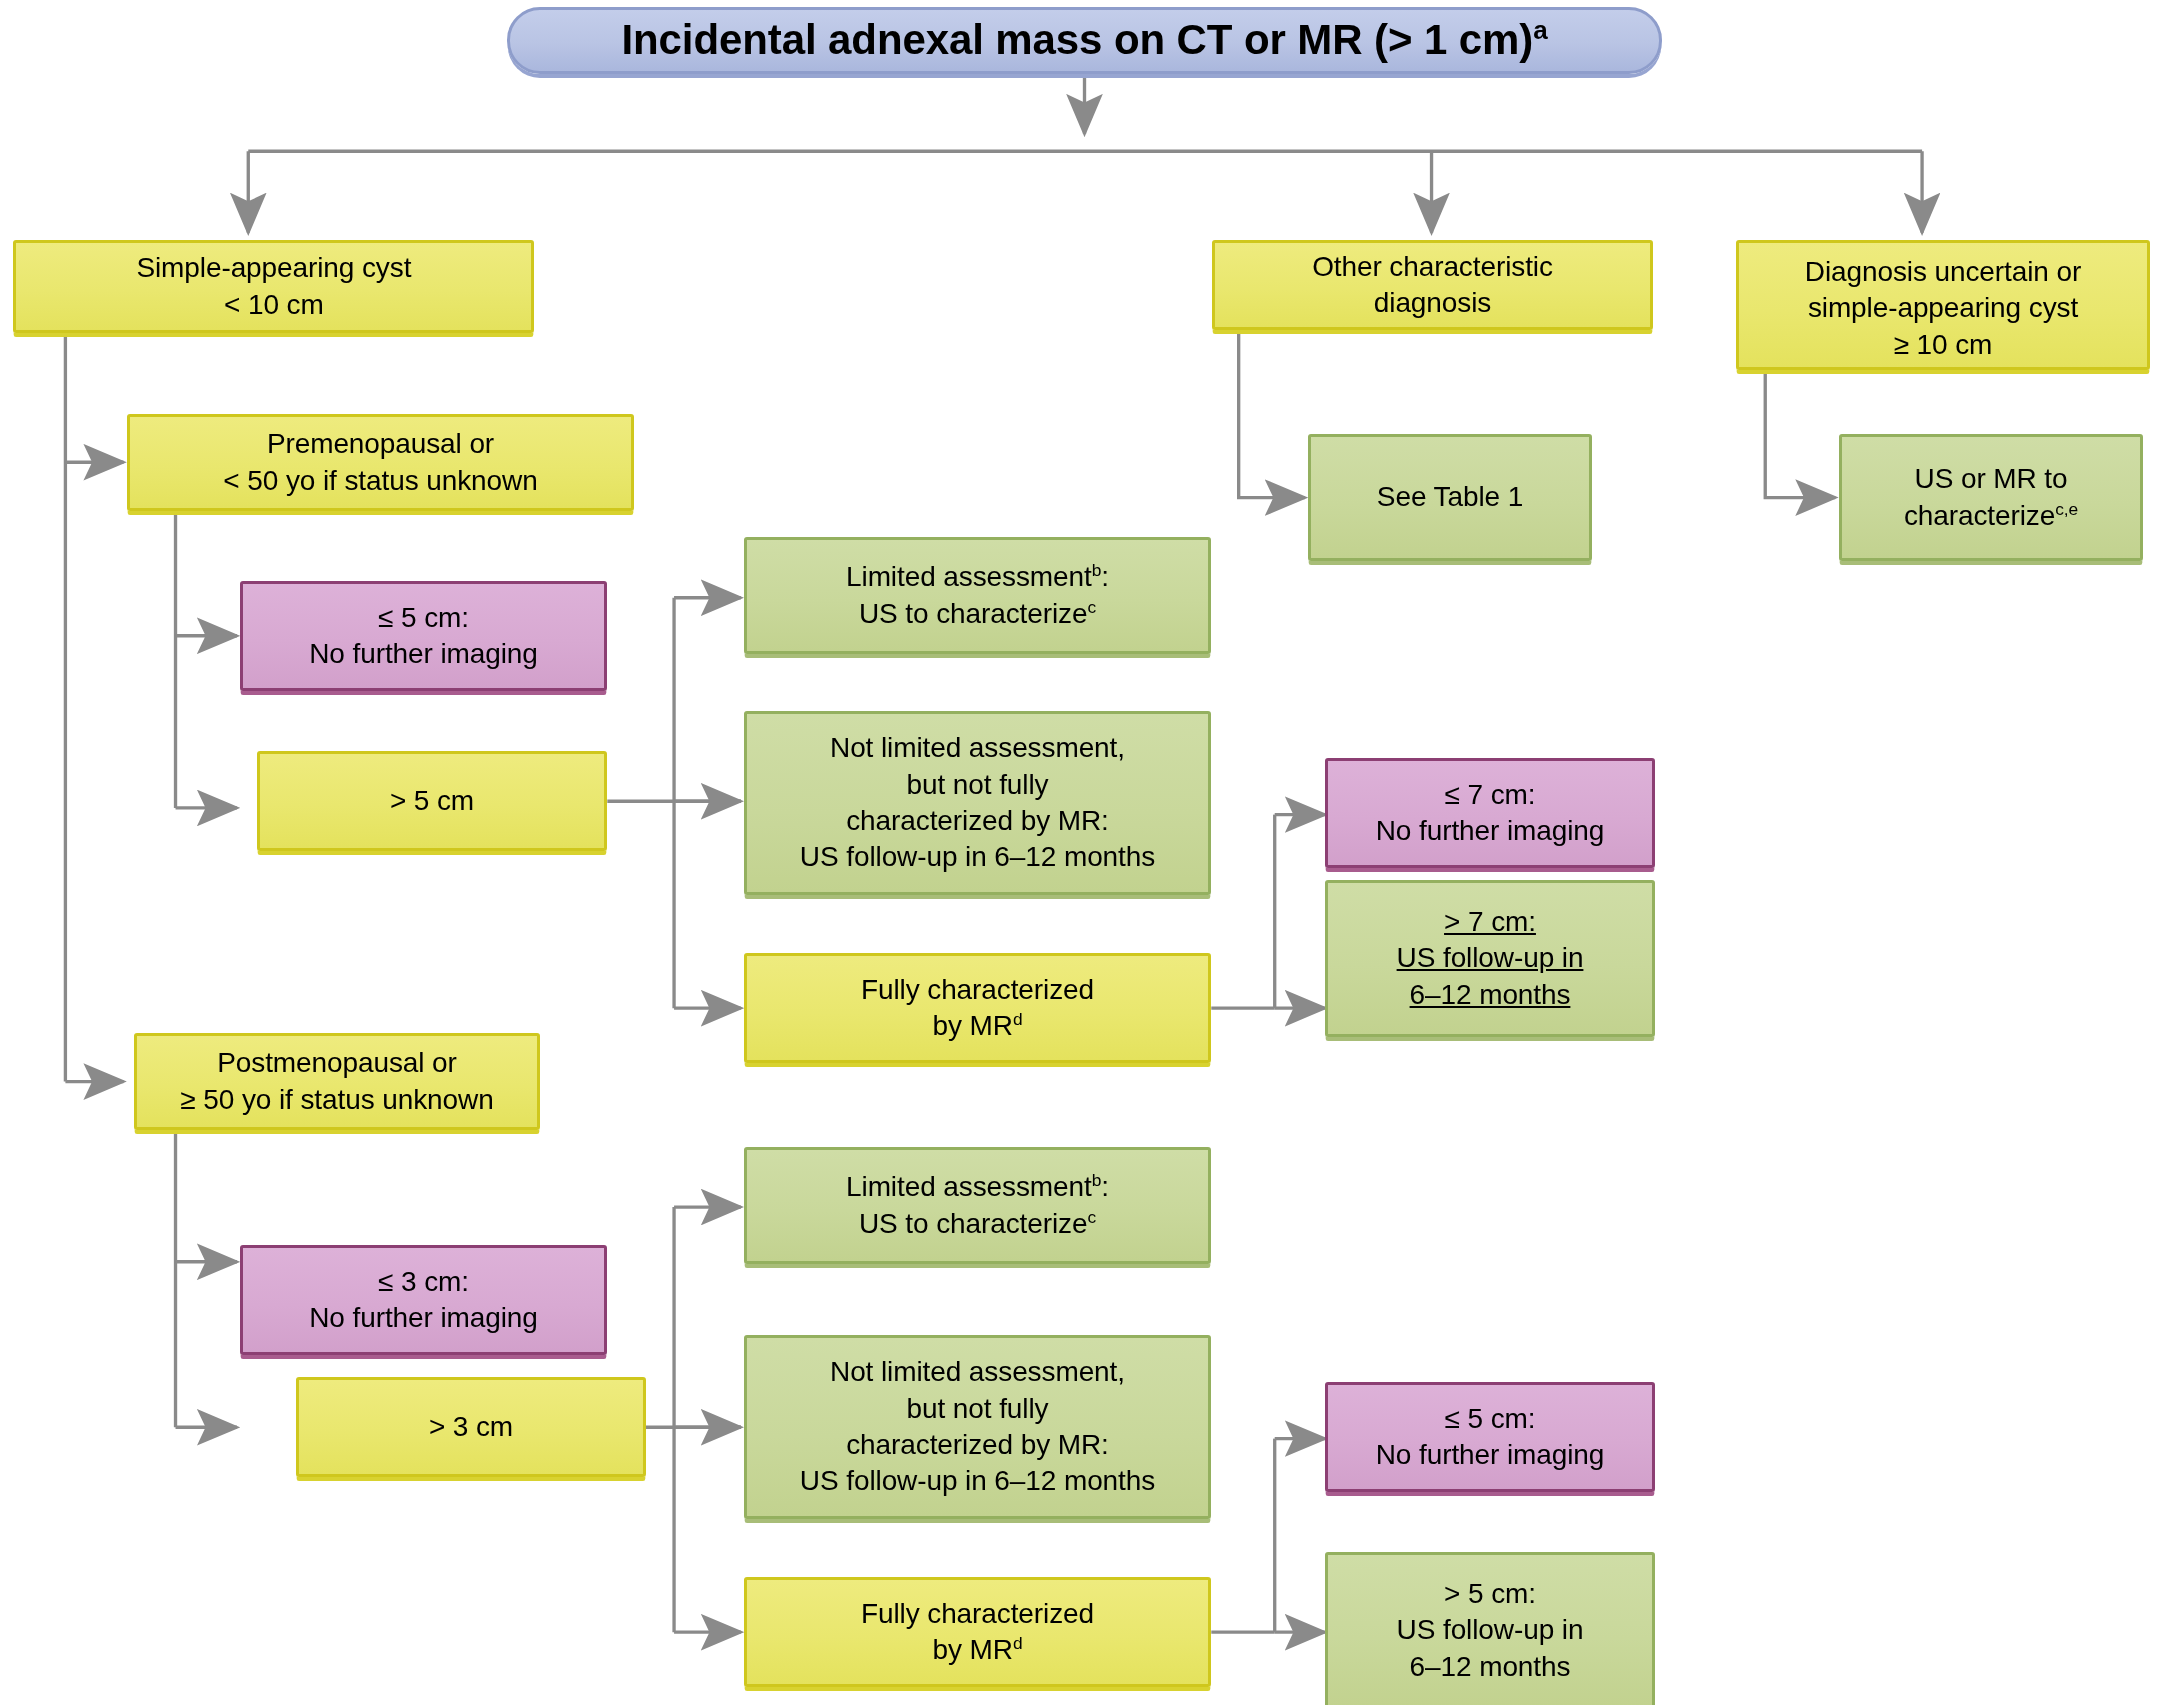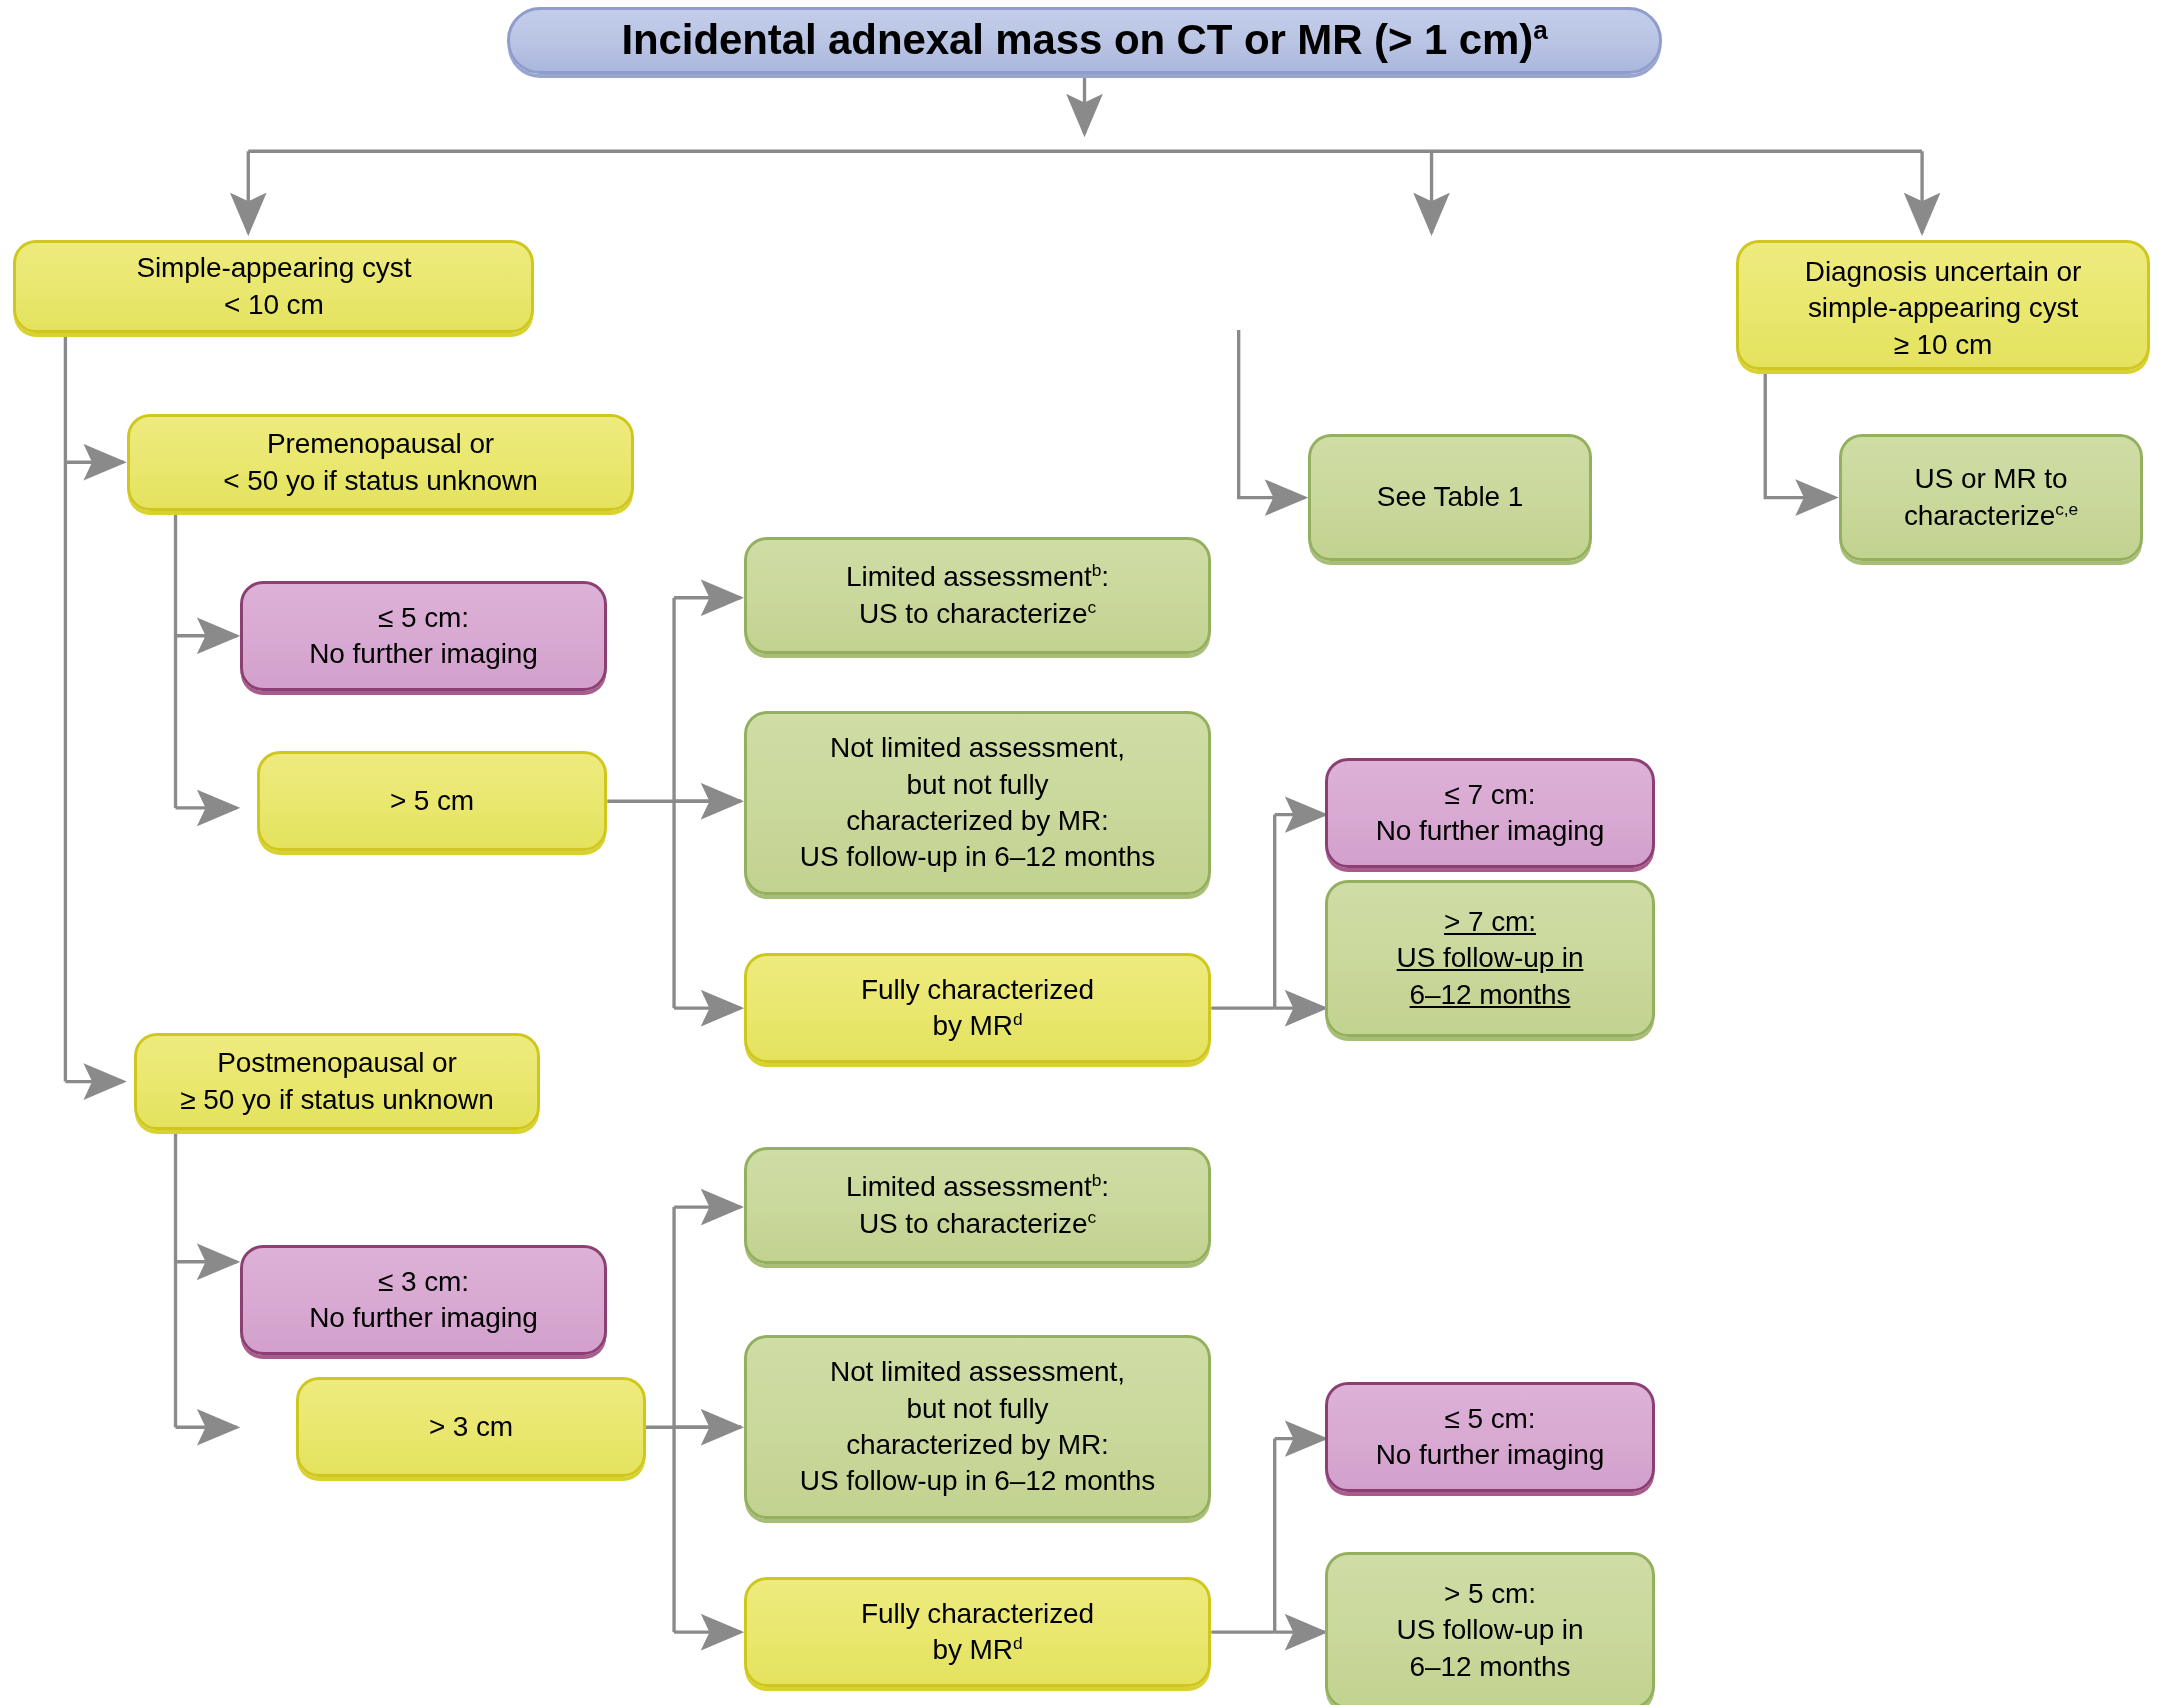--- a/index.html
+++ b/index.html
@@ -22,21 +22,21 @@
     height: 1706px;
     pointer-events: none;
   }
   .node {
     position: absolute;
     box-sizing: border-box;
     display: flex;
     align-items: center;
     justify-content: center;
     text-align: center;
-    border-radius: 23px;
+    border-radius: 3px;
     border-style: solid;
     border-width: 3.3px;
     line-height: 1.30;
     padding: 4px 9.3px;
     color: #000000;
     font-size: 28px;
     letter-spacing: -0.1px;
   }
   .node .txt { width: 100%; }
   .node sup {
@@ -132,20 +132,26 @@
     <span class="txt"><span>Incidental adnexal mass on CT or MR (&gt; 1 cm)</span><sup>a</sup></span>
   </div>
 
   <div class="node n-yellow" style="left:13.4px; top:240px; width:521px; height:93px;">
     <span class="txt">
       <span>Simple-appearing cyst</span><br>
       <span>&lt; 10 cm</span>
     </span>
   </div>
 
+  <div class="node n-yellow" style="left:1212px; top:240px; width:441px; height:90px;">
+    <span class="txt">
+      <span>Other characteristic</span><br>
+      <span>diagnosis</span>
+    </span>
+  </div>
 
   <div class="node n-yellow" style="left:1736px; top:240px; width:414px; height:130px;align-items:flex-end;">
     <span class="txt">
       <span>Diagnosis uncertain or</span><br>
       <span>simple-appearing cyst</span><br>
       <span>≥ 10 cm</span>
     </span>
   </div>
 
   <div class="node n-green" style="left:1308px; top:434px; width:284px; height:127px;">

